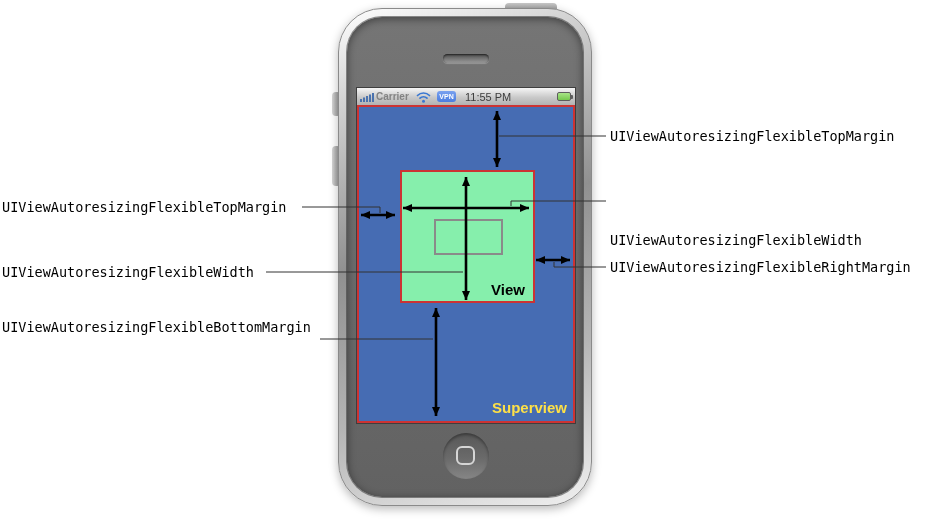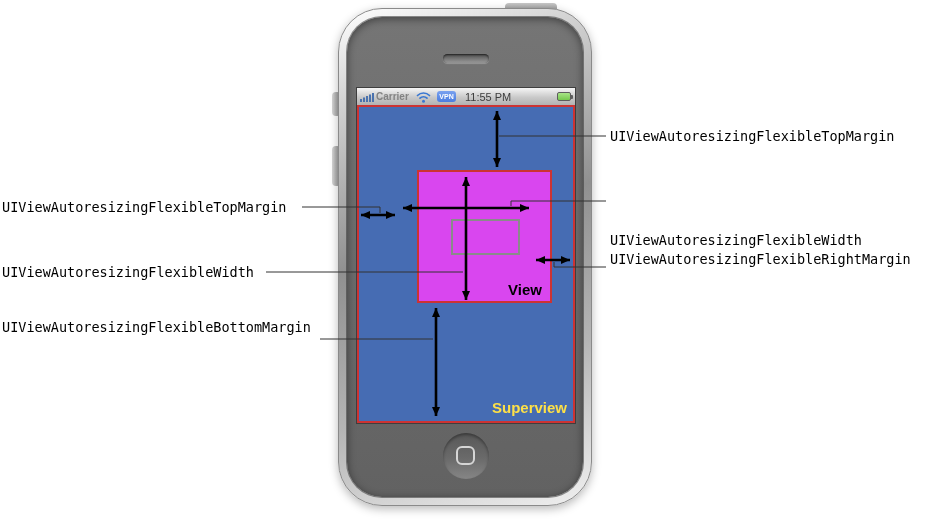--- a/index.html
+++ b/index.html
@@ -79,22 +79,22 @@
   .superview {
     position:absolute; left:0; top:17px; width:218px; height:318px;
     background:var(--superview_blue,#466cb3);
     border:2px solid var(--border_red,#cc3333); box-sizing:border-box;
   }
   .superview-label {
     position:absolute; right:6px; bottom:5px;
     font-size:15px; font-weight:bold; color:#fde047;
   }
   .view-box {
-    left:417px; top:170px; width:135px; height:133px; z-index:4;
-    background:#d946ef; border:2px solid var(--border_red,#cc3333); box-sizing:border-box;
+    left:400px; top:170px; width:135px; height:133px; z-index:4;
+    background:#86efac; border:2px solid var(--border_red,#cc3333); box-sizing:border-box;
   }
   .inner-rect {
     position:absolute; left:32px; top:47px; width:69px; height:36px;
     border:2px solid #8a8a8a; box-sizing:border-box;
   }
   .view-label {
     position:absolute; right:8px; bottom:3px;
     font-size:15px; font-weight:bold; color:#000;
   }
 
@@ -102,21 +102,21 @@
   .overlay { left:0; top:0; z-index:6; pointer-events:none; }
   .ann-label {
     z-index:5; font-family:"DejaVu Sans Mono", monospace;
     font-size:13.5px; line-height:15px; color:#000; white-space:nowrap;
   }
   .lab-left-margin   { left:2px;   top:200px; }
   .lab-height        { left:2px;   top:265px; }
   .lab-bottom-margin { left:2px;   top:320px; }
   .lab-top-margin    { left:610px; top:129px; }
   .lab-width         { left:610px; top:193px;margin-top:40px; }
-  .lab-right-margin  { left:610px; top:252px; }
+  .lab-right-margin  { left:610px; top:260px; }
 </style>
 </head>
 <body>
 
 <div class="canvas">
 
   <div class="abs power-button"></div>
   <div class="abs side-btn vol1"></div>
   <div class="abs side-btn vol2"></div>
   <div class="abs phone-bezel"></div>

